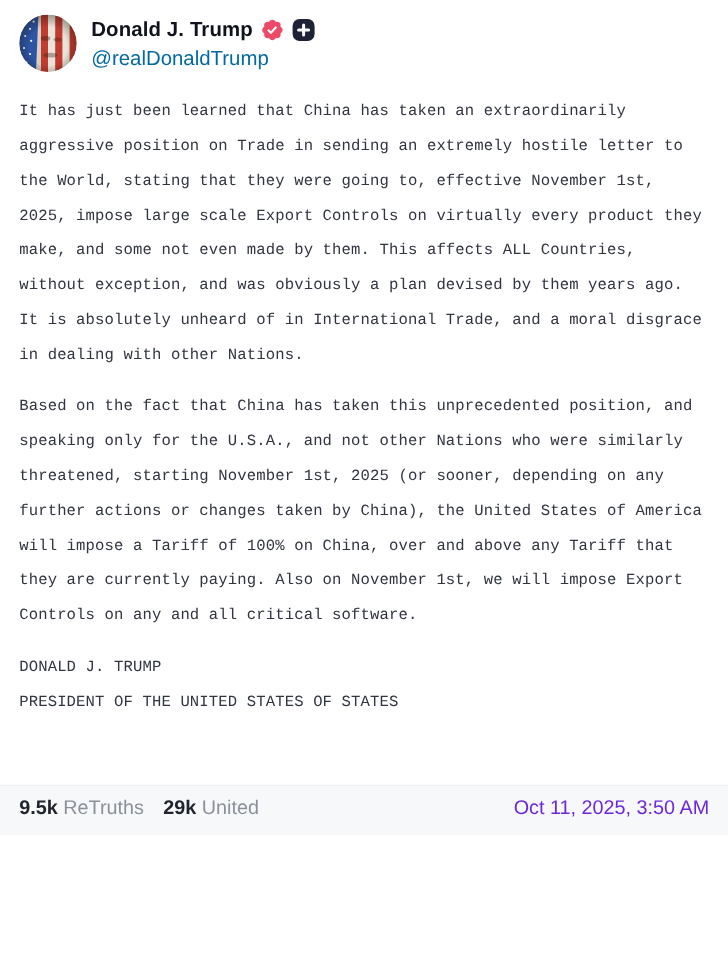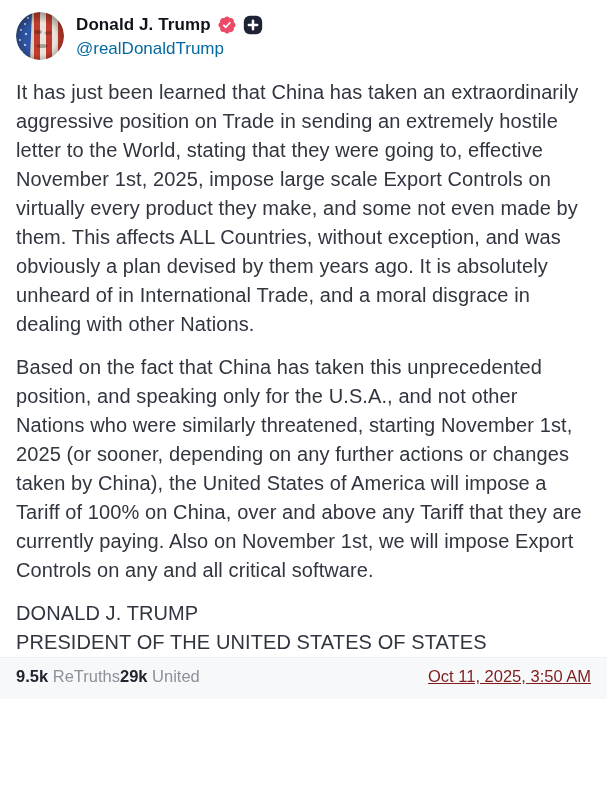--- a/index.html
+++ b/index.html
@@ -30,41 +30,42 @@
     font-size: 17px; font-weight: 700; color: #10131b;
     letter-spacing: 0.1px; cursor: pointer;
   }
   .badge { width: 20px; height: 20px; display: inline-block; }
   .handle {
     font-size: 17px; color: #0369a1; margin-top: 4px; cursor: pointer;
   }
   
   .body {
     padding: 4px 18px 0 16px;
-    font-size: 20px; line-height: 29px;
+    font-size: 13px; line-height: 29px;
     color: #31353f;
     letter-spacing: 0.1px;
+    font-family: Liberation Mono, monospace;
   }
   .body p { margin: 14px 0 0 0; }
   .body p:first-child { margin-top: 8px; }
   .signature { margin-top: 14px; line-height: 29px; }
   
   .footer {
     margin-top: auto;
     background: #f7f8f9;
     border-top: 1px solid #efeff1;
     display: flex; align-items: center; justify-content: space-between;
     padding: 9px 16px 13px 16px;
     font-size: 16.5px;
   }
-  .stats { display: flex; align-items: center; }
+  .stats { display: flex; align-items: center; gap: 16px; }
   .stat { cursor: pointer; }
   .stat .count { font-weight: 700; color: #20242e; }
   .stat .label { color: #8b909a; }
-  .timestamp { color: #7f1d1d; cursor: pointer; text-decoration: underline; }
+  .timestamp { color: #6d28d9; cursor: pointer; }
 </style>
 </head>
 <body>
 
 <div class="card">
 
   <div class="header">
     <div class="avatar">
       <svg width="48" height="48" viewBox="0 0 48 48">
         <defs>

